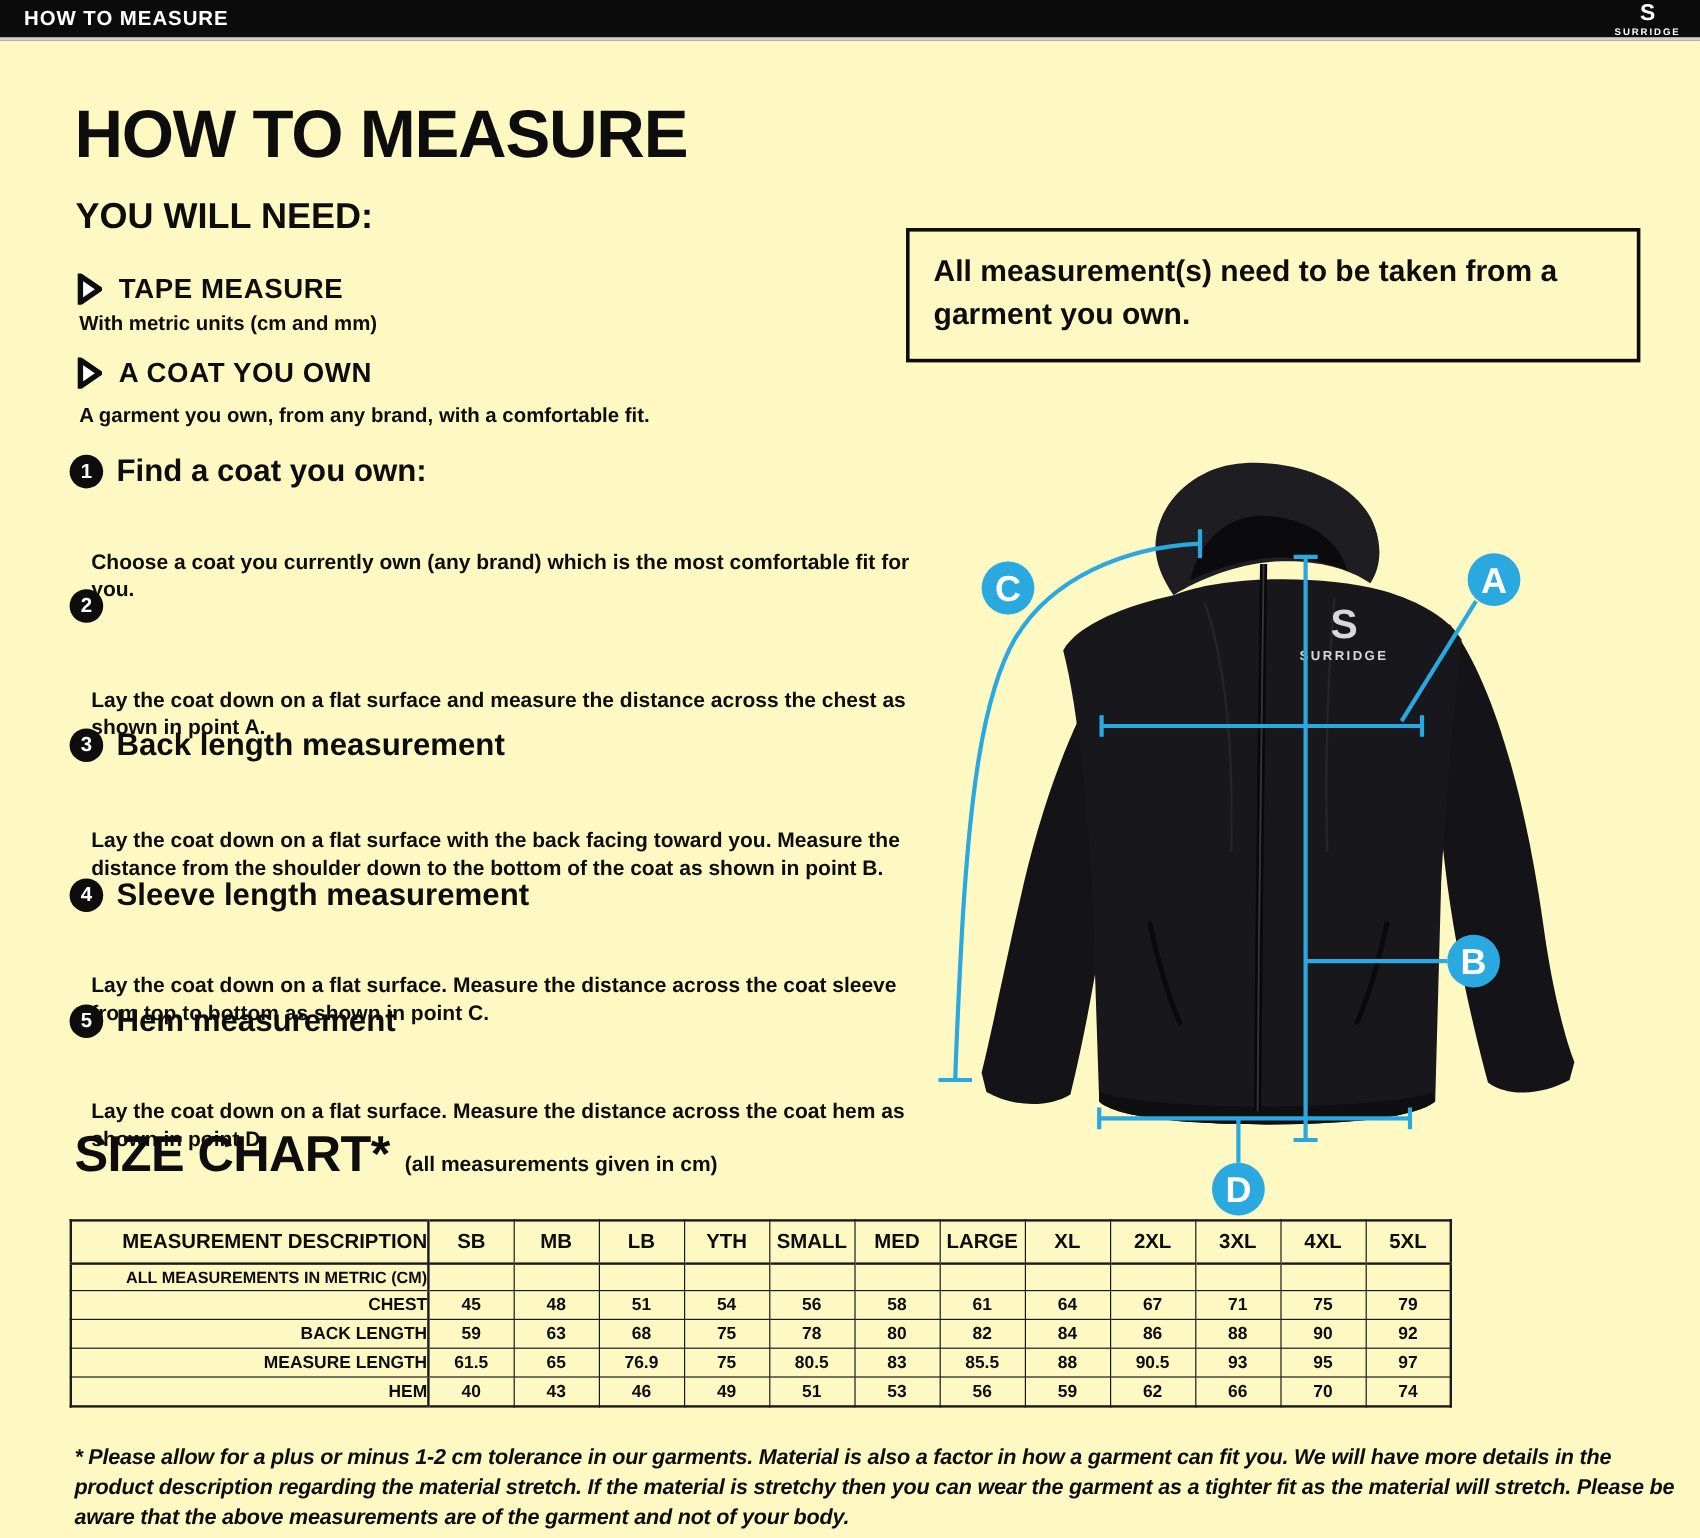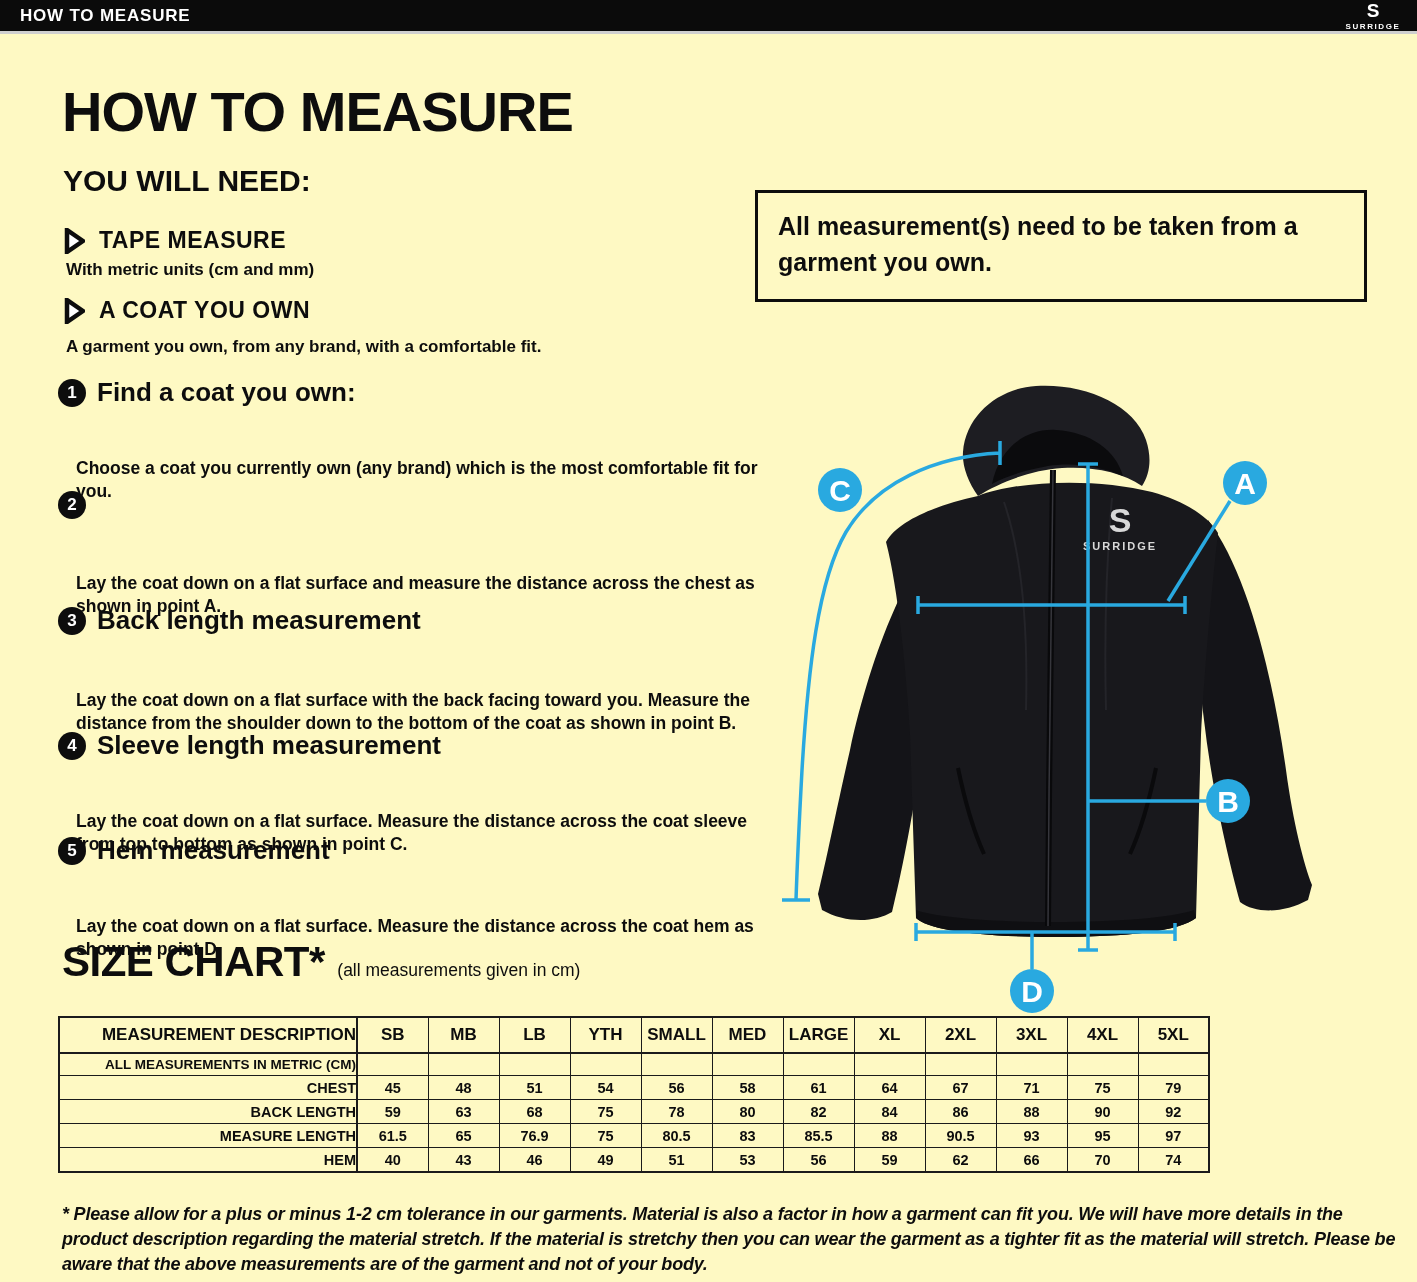--- a/index.html
+++ b/index.html
@@ -36,21 +36,21 @@
   .note-box{position:absolute;left:755px;top:190px;width:612px;height:112px;
     border:3px solid #0d0d0d;box-sizing:border-box;padding:15px 20px;
     font-size:25px;font-weight:bold;line-height:1.45;}
 
   
   .diagram{position:absolute;left:760px;top:370px;width:640px;height:660px;}
 
   
   .sc-heading{position:absolute;left:62px;top:938px;}
   .sc-title{font-size:42px;font-weight:bold;letter-spacing:-.5px;}
-  .sc-sub{font-size:17.5px;font-weight:normal;margin-left:8px;text-align:right;}
+  .sc-sub{font-size:17.5px;font-weight:bold;margin-left:8px;text-align:right;}
   .size-table{position:absolute;left:58px;top:1016px;width:1152px;border-collapse:collapse;
     table-layout:fixed;border:2px solid #1b1b1b;}
   .size-table th,.size-table td{border:1px solid #1b1b1b;padding:0;text-align:center;
     overflow:hidden;white-space:nowrap;}
   .size-table thead th{height:34px;font-size:17px;font-weight:bold;border-bottom:2px solid #1b1b1b;}
   .size-table .desc{text-align:right;padding-left:7px;border-right:2px solid #1b1b1b;}
   .size-table .metric td{height:21px;font-size:13.5px;font-weight:bold;padding-left:36px;}
   .size-table .datarow td{height:23px;font-size:14.5px;font-weight:bold;}
 
   

